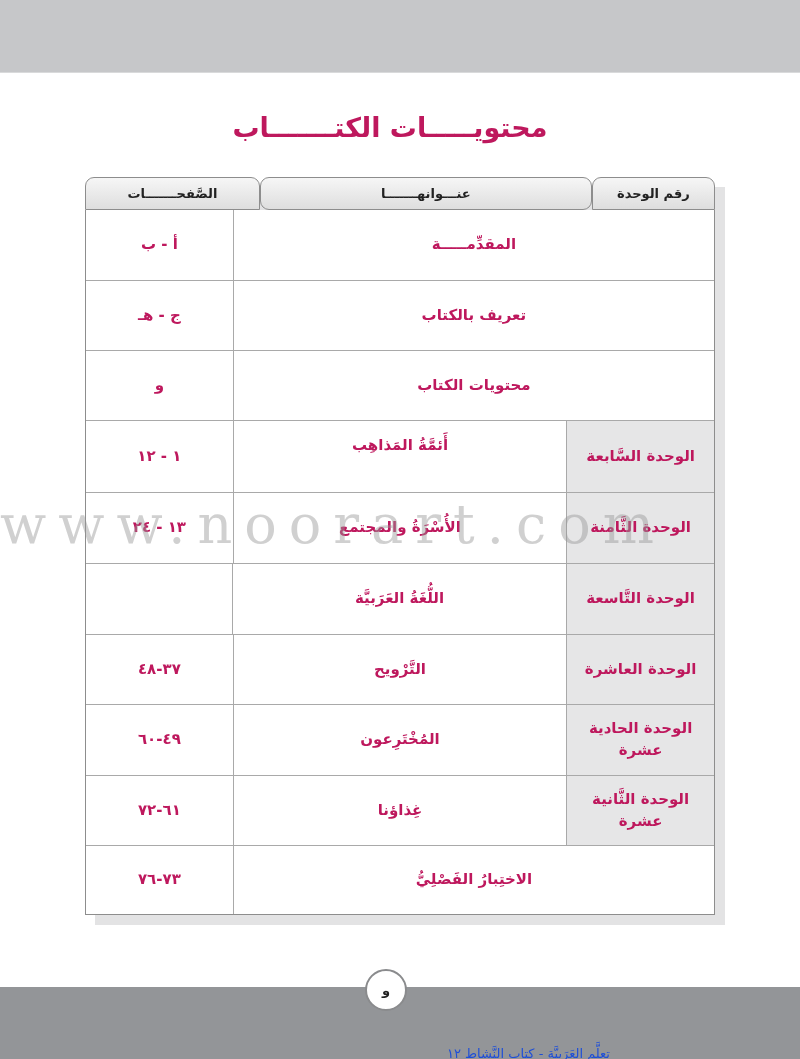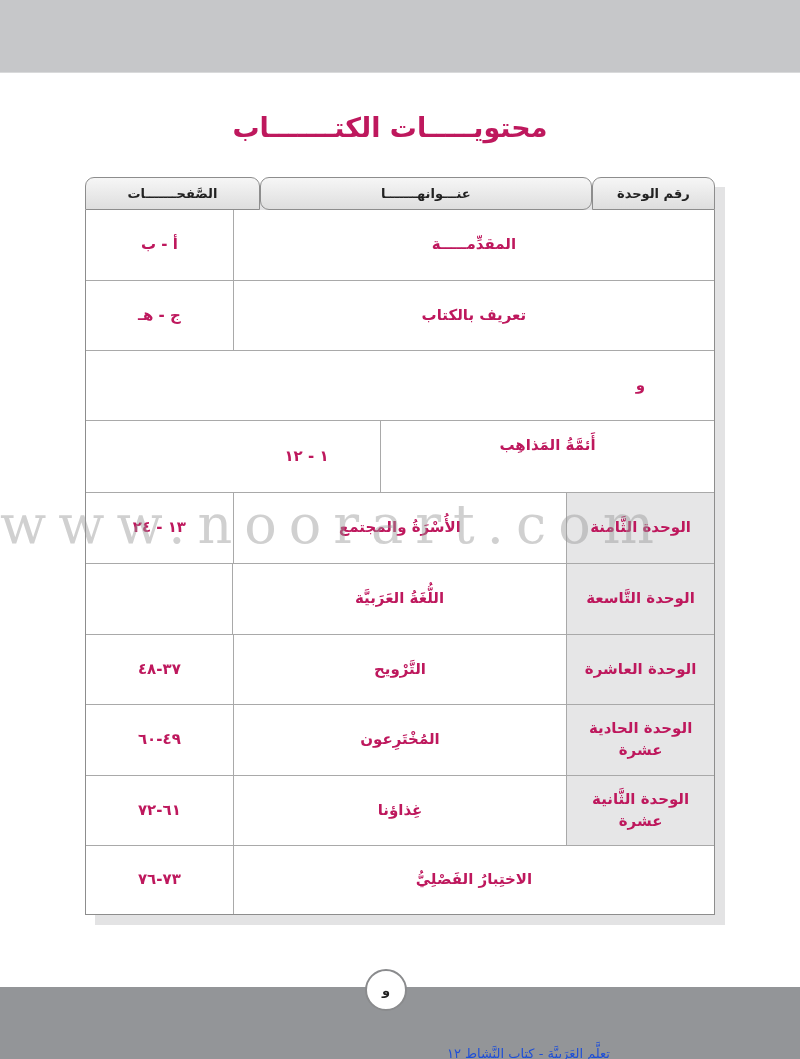--- a/index.html
+++ b/index.html
@@ -107,24 +107,26 @@
       <div class="cell title-wide">المقدِّمـــــة</div>
       <div class="cell pages">أ - ب</div>
     </div>
 
     <div class="row" style="height:70px">
       <div class="cell title-wide">تعريف بالكتاب</div>
       <div class="cell pages">ج - هـ</div>
     </div>
 
     <div class="row" style="height:70px">
+      <div class="cell title-wide">محتويات الكتاب</div>
       <div class="cell pages">و</div>
     </div>
 
     <div class="row" style="height:72px">
+      <div class="cell unit">الوحدة السَّابعة</div>
       <div class="cell title" style="align-items:flex-start;padding-top:14px">أَئمَّةُ المَذاهِب</div>
       <div class="cell pages">١ - ١٢</div>
     </div>
 
     <div class="row" style="height:71px">
       <div class="cell unit">الوحدة الثَّامنة</div>
       <div class="cell title">الأُسْرَةُ والمجتمع</div>
       <div class="cell pages">١٣ - ٢٤</div>
     </div>
 

